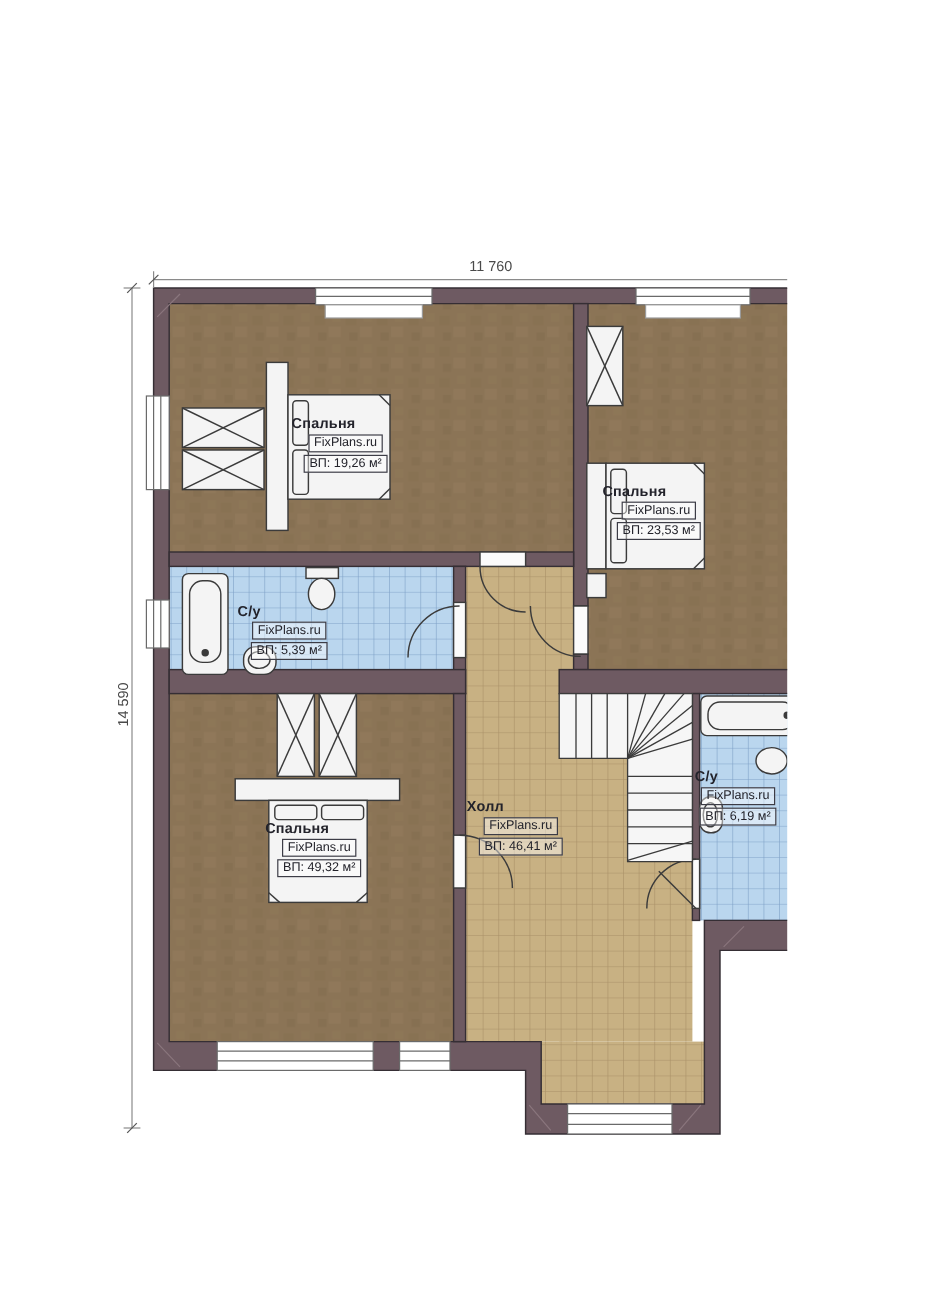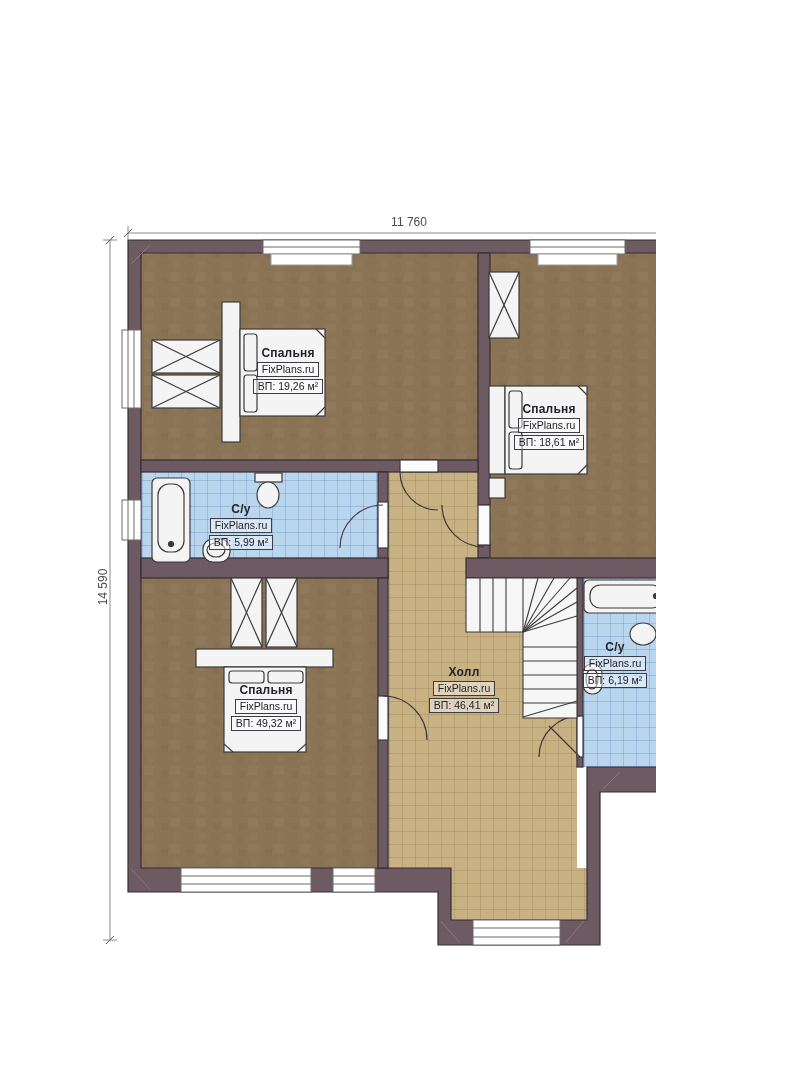--- a/index.html
+++ b/index.html
@@ -1,19 +1,19 @@
 <!DOCTYPE html>
 <html><head>
 <meta charset="utf-8">
 <style>
   html,body{margin:0;padding:0;background:#ffffff;}
   .canvas{position:relative;width:656px;height:1080px;background:#fff;
           font-family:"Liberation Sans",sans-serif;overflow:hidden;}
   .canvas svg{position:absolute;left:0;top:0;}
-  .rlabel{position:absolute;text-align:center;color:#23232b;z-index:5;}
+  .rlabel{position:absolute;color:#23232b;z-index:5;}
   .rlabel .name{font-weight:bold;font-size:12px;line-height:13px;margin-bottom:2px;letter-spacing:.2px;}
   .rlabel .box{display:block;width:fit-content;margin:2px auto 0;
                border:1.5px solid #3c3c46;background:rgba(255,255,255,.45);
                font-size:10.5px;line-height:13px;padding:0 4px;white-space:nowrap;}
   .dim-top{position:absolute;left:128px;top:215px;width:562px;text-align:center;
            font-size:12px;color:#4a4a4a;z-index:4;}
   .dim-left{position:absolute;left:33px;top:580px;width:140px;text-align:center;
             font-size:12px;color:#4a4a4a;transform:rotate(-90deg);z-index:4;}
 </style>
 </head>
@@ -265,36 +265,36 @@
 
   <div class="rlabel" style="left:243px;top:347px;width:90px;">
     <div class="name">Спальня</div>
     <span class="box">FixPlans.ru</span>
     <span class="box">ВП: 19,26 м²</span>
   </div>
 
   <div class="rlabel" style="left:502px;top:403px;width:94px;">
     <div class="name">Спальня</div>
     <span class="box">FixPlans.ru</span>
-    <span class="box">ВП: 18,61 м²</span>
+    <span class="box">ВП: 23,53 м²</span>
   </div>
 
   <div class="rlabel" style="left:198px;top:503px;width:86px;">
     <div class="name">С/у</div>
     <span class="box">FixPlans.ru</span>
-    <span class="box">ВП: 5,99 м²</span>
+    <span class="box">ВП: 5,39 м²</span>
   </div>
 
   <div class="rlabel" style="left:221px;top:684px;width:90px;">
     <div class="name">Спальня</div>
     <span class="box">FixPlans.ru</span>
     <span class="box">ВП: 49,32 м²</span>
   </div>
 
-  <div class="rlabel" style="left:419px;top:666px;width:90px;">
+  <div class="rlabel" style="left:389px;top:666px;width:90px;">
     <div class="name">Холл</div>
     <span class="box">FixPlans.ru</span>
     <span class="box">ВП: 46,41 м²</span>
   </div>
 
   <div class="rlabel" style="left:579px;top:641px;width:72px;">
     <div class="name">С/у</div>
     <span class="box">FixPlans.ru</span>
     <span class="box">ВП: 6,19 м²</span>
   </div>

